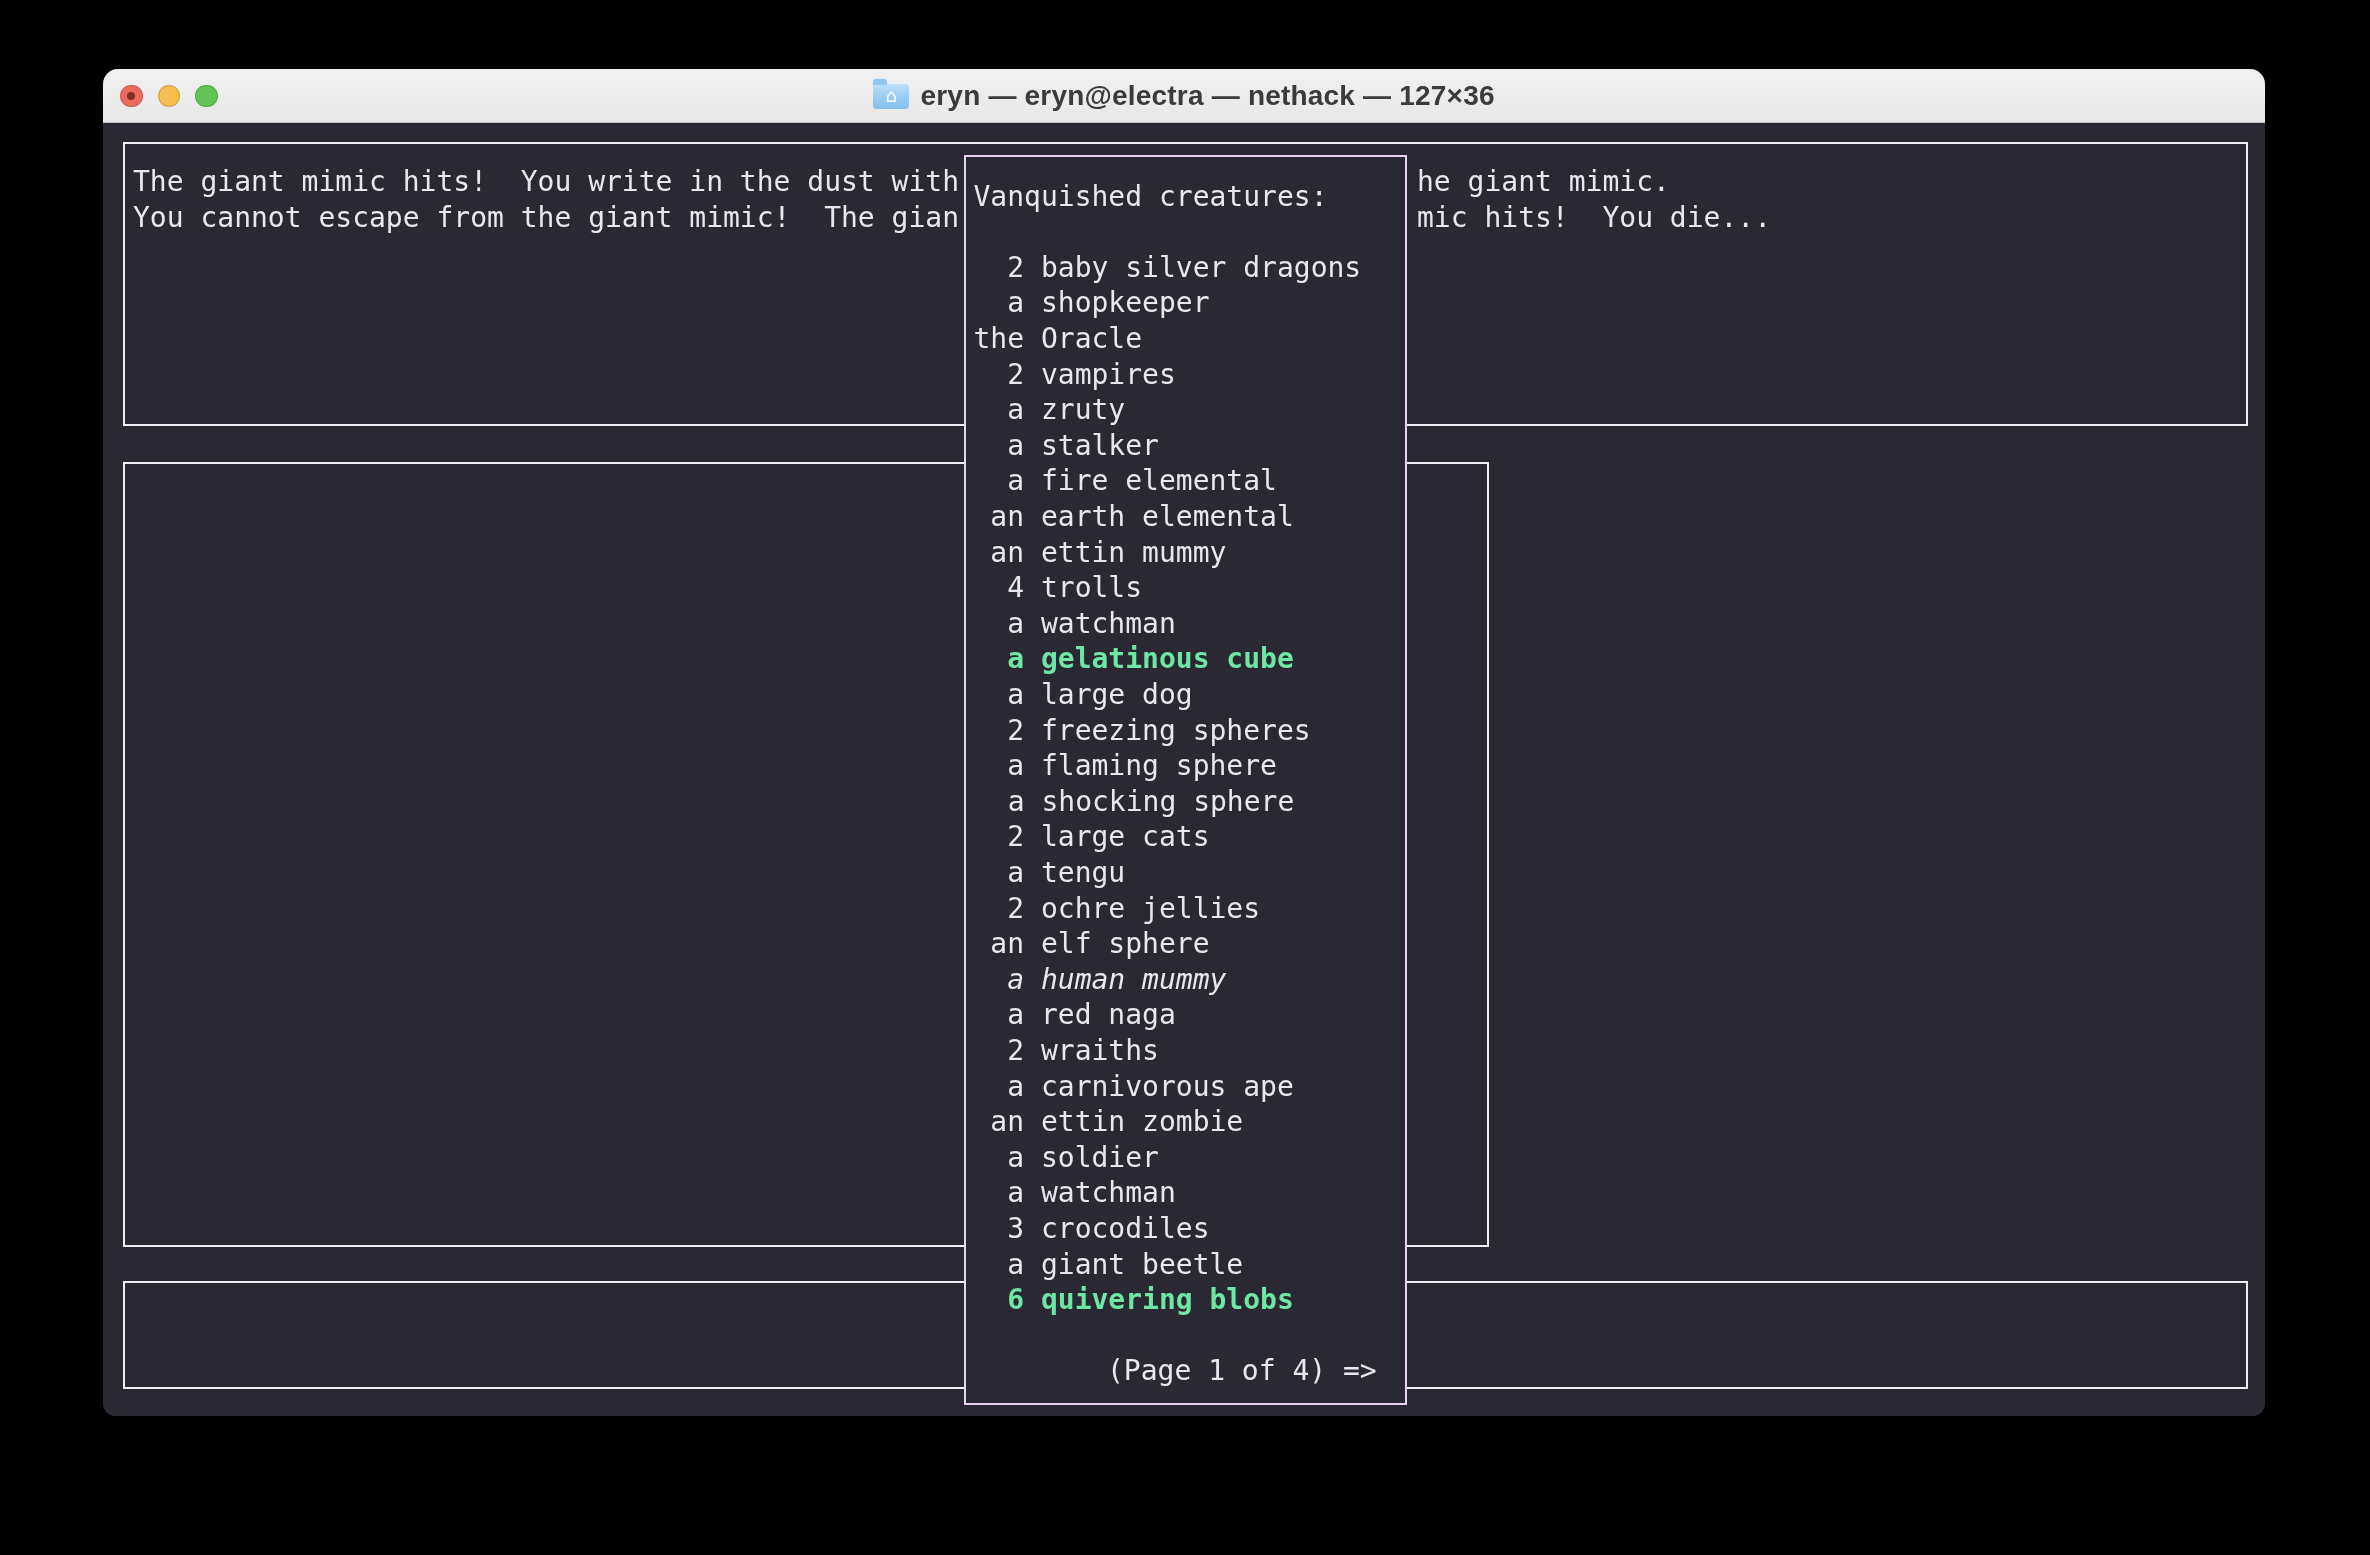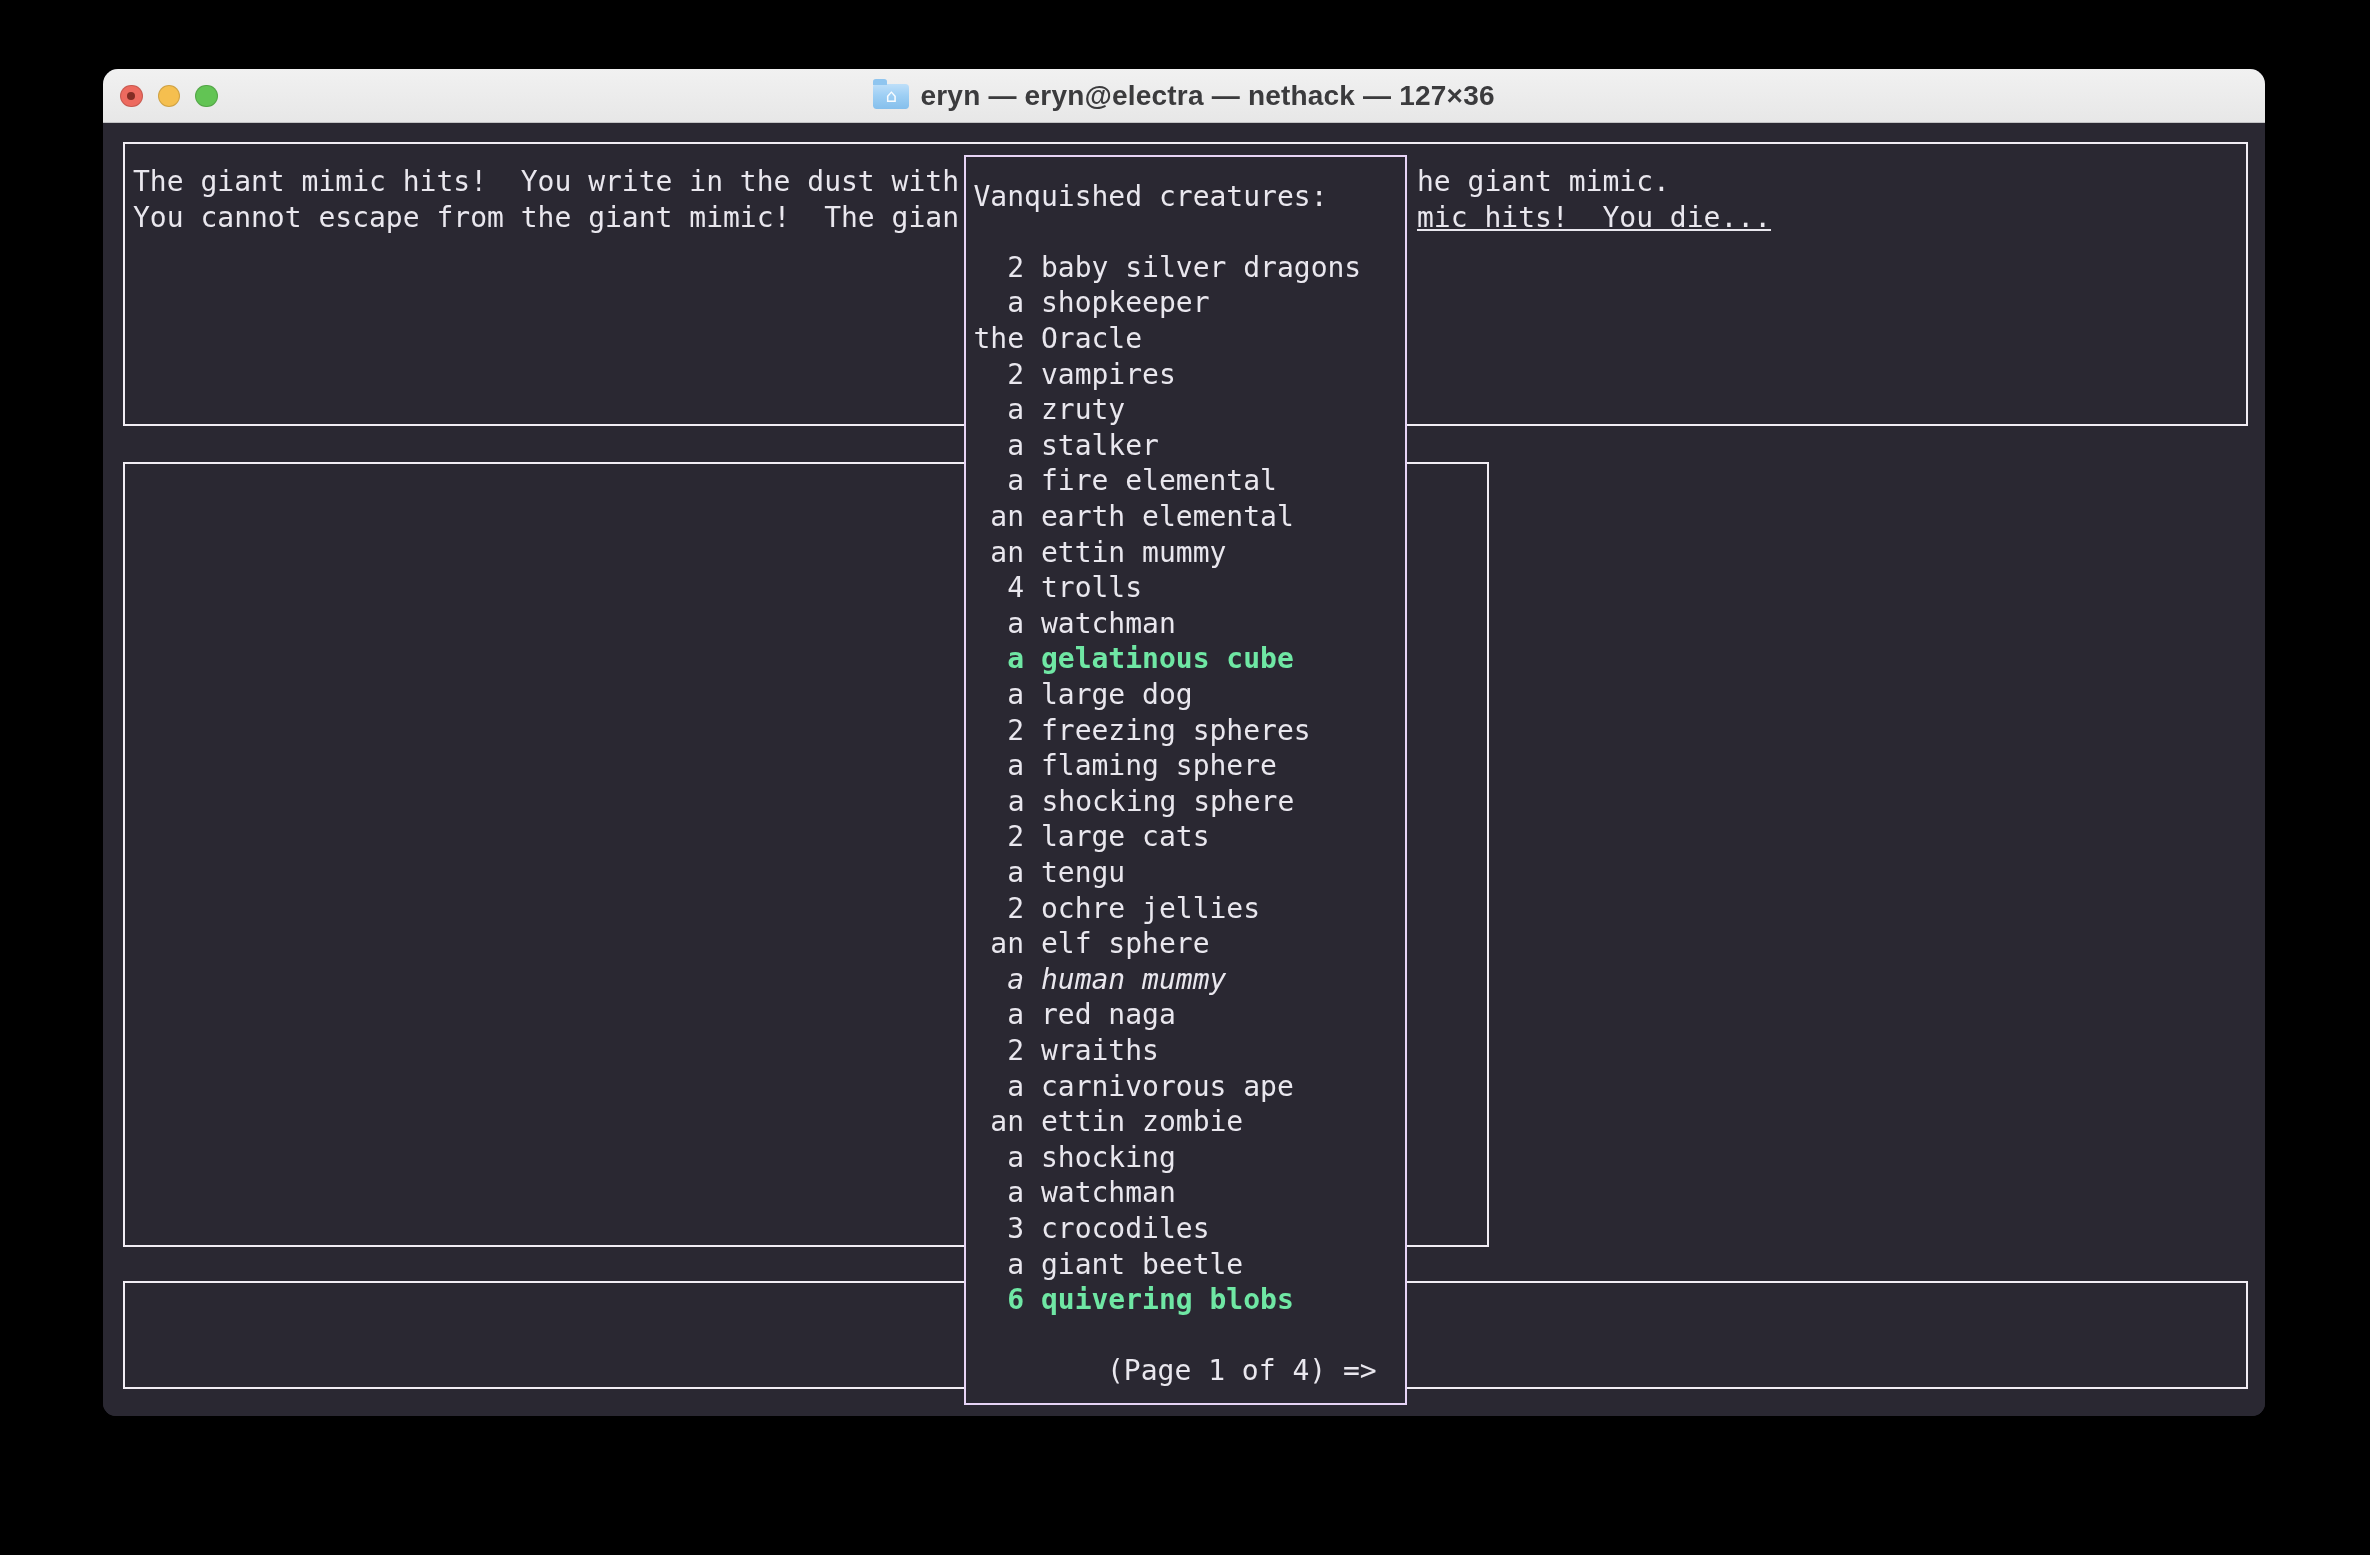--- a/index.html
+++ b/index.html
@@ -96,21 +96,21 @@
 
     <div class="terminal-screen">
       <div class="tbox box-messages"></div>
       <div class="tbox box-map"></div>
       <div class="tbox box-status"></div>
 
       <div id="bg-rows">
           <div class="trow clip" style="top: 41px; left: 30px; width: 831px;">The giant mimic hits!  You write in the dust with</div>
           <div class="trow clip" style="top: 77px; left: 30px; width: 831px;">You cannot escape from the giant mimic!  The gian</div>
           <div class="trow" style="top: 41px; left: 1314px;">he giant mimic.</div>
-          <div class="trow" style="top: 77px; left: 1314px; text-decoration: underline;">mic hits!  You die...</div>
+          <div class="trow" style="top: 77px; left: 1314px;">mic hits!  You die...</div>
         </div>
 
       <div class="popup">
           <div class="trow" style="top: 21.5px; left: 7.5px;">Vanquished creatures:</div>
           <div class="trow" style="top: 93px; left: 7.5px;">  2 baby silver dragons</div>
           <div class="trow" style="top: 128px; left: 7.5px;">  a shopkeeper</div>
           <div class="trow" style="top: 164px; left: 7.5px;">the Oracle</div>
           <div class="trow" style="top: 200px; left: 7.5px;">  2 vampires</div>
           <div class="trow" style="top: 235px; left: 7.5px;">  a zruty</div>
           <div class="trow" style="top: 271px; left: 7.5px;">  a stalker</div>
@@ -126,21 +126,21 @@
           <div class="trow" style="top: 627px; left: 8px; text-align: right;">  a shocking sphere</div>
           <div class="trow" style="top: 662px; left: 7.5px;">  2 large cats</div>
           <div class="trow" style="top: 698px; left: 7.5px;">  a tengu</div>
           <div class="trow" style="top: 734px; left: 7.5px;">  2 ochre jellies</div>
           <div class="trow" style="top: 769px; left: 7.5px;"> an elf sphere</div>
           <div class="trow" style="top: 805px; left: 7.5px; font-style: italic;">  a human mummy</div>
           <div class="trow" style="top: 840px; left: 7.5px;">  a red naga</div>
           <div class="trow" style="top: 876px; left: 7.5px;">  2 wraiths</div>
           <div class="trow" style="top: 912px; left: 7.5px;">  a carnivorous ape</div>
           <div class="trow" style="top: 947px; left: 7.5px;"> an ettin zombie</div>
-          <div class="trow" style="top: 983px; left: 7.5px;">  a shocking</div>
+          <div class="trow" style="top: 983px; left: 7.5px;">  a soldier</div>
           <div class="trow" style="top: 1018px; left: 7.5px;">  a watchman</div>
           <div class="trow" style="top: 1054px; left: 7.5px;">  3 crocodiles</div>
           <div class="trow" style="top: 1090px; left: 7.5px;">  a giant beetle</div>
           <div class="trow hl" style="top: 1125px; left: 7.5px;">  6 quivering blobs</div>
           <div class="trow" style="top: 1196px; left: 141px;">(Page 1 of 4) =&gt;</div>
         </div>
     </div>
 
   </div>
 </div>

